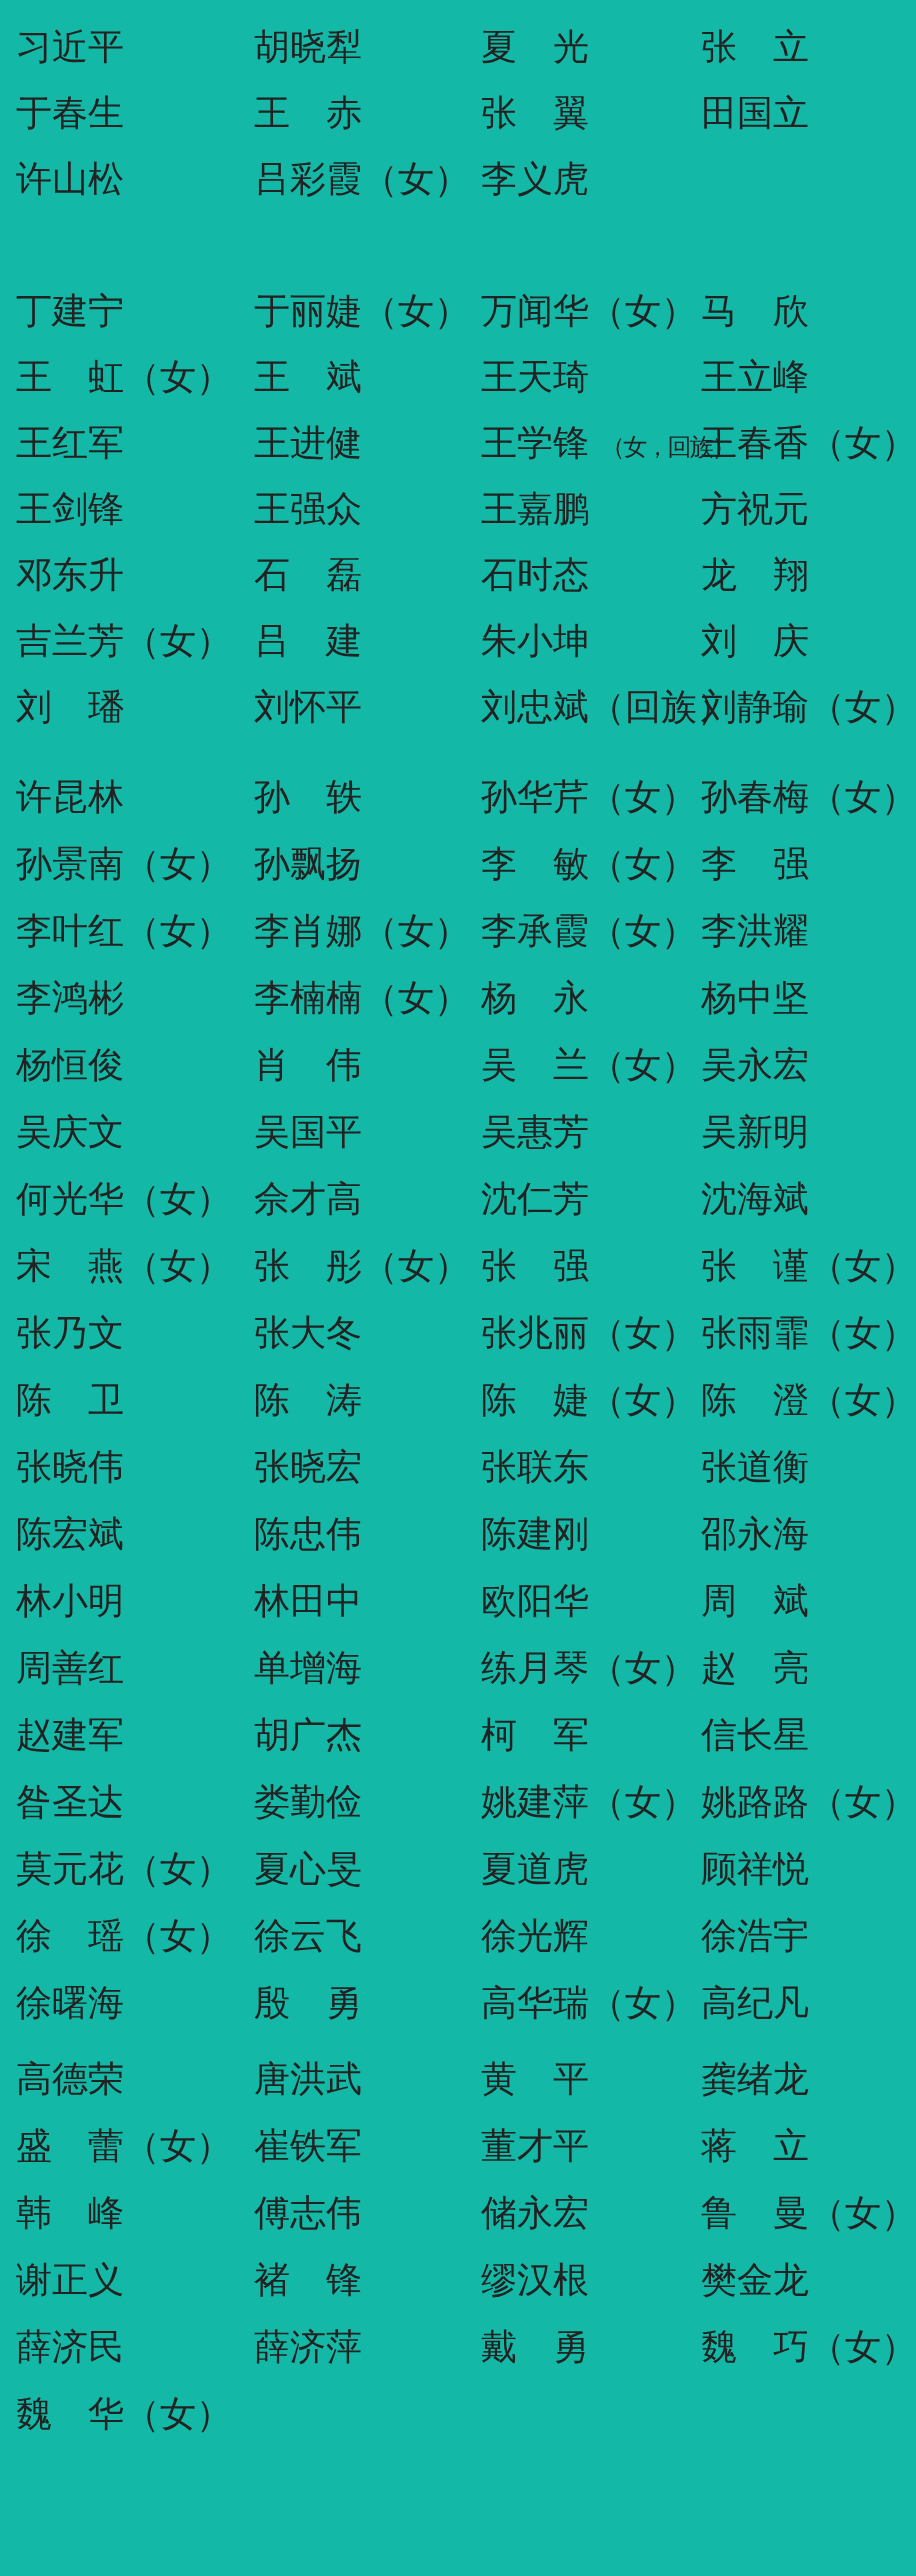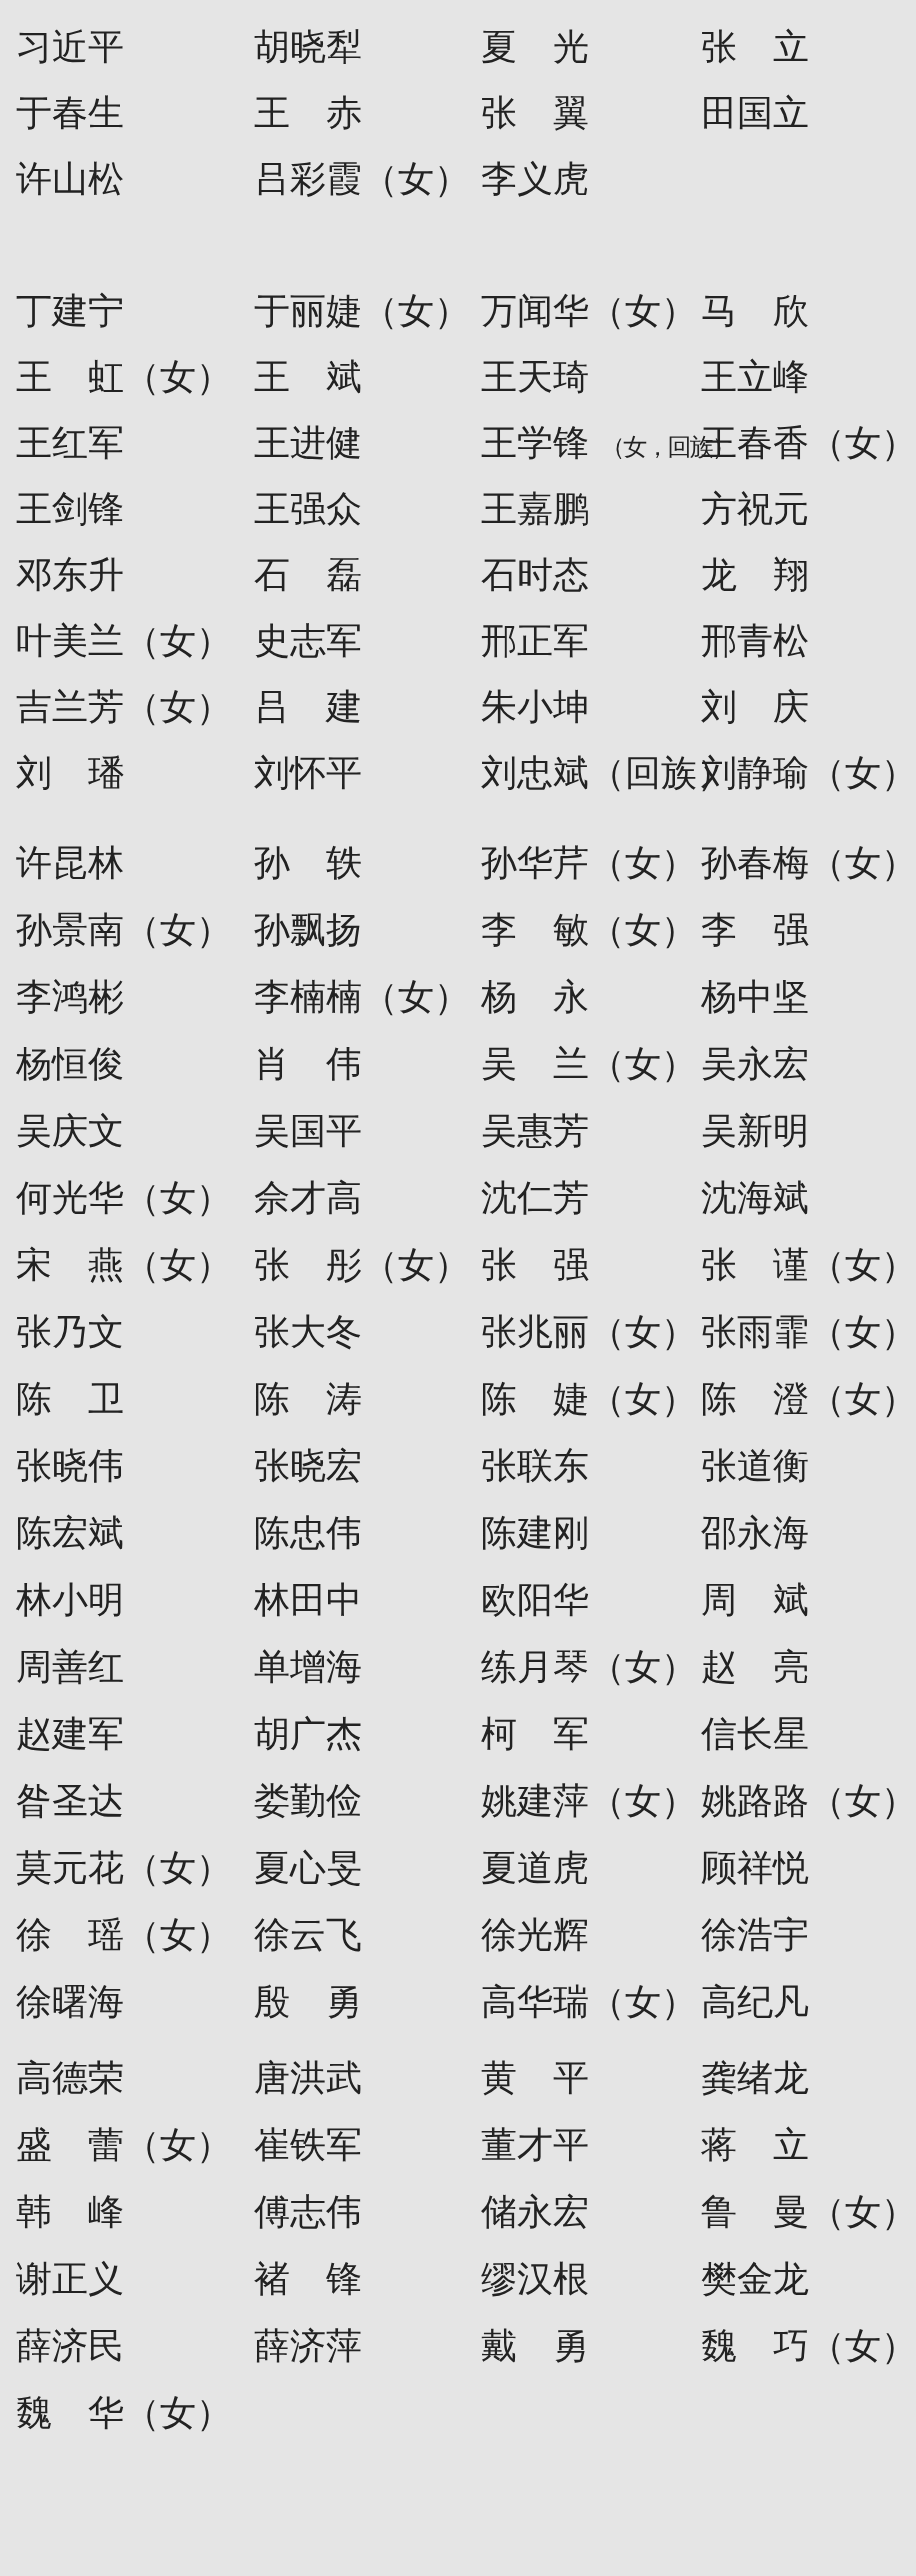--- a/index.html
+++ b/index.html
@@ -4,21 +4,21 @@
 <style>
   html, body {
     margin: 0;
     padding: 0;
     background: #ffffff;
   }
   .page {
     position: relative;
     width: 917px;
     height: 2576px;
-    background: #e5e5e5;
+    background: #14b8a6;
     overflow: hidden;
     font-family: "Liberation Serif", "DejaVu Serif", serif;
     color: #222222;
     font-size: 36px;
     font-weight: 400;
   }
   .section { }
   .sec1 { padding-top: 14.3px; }
   .sec2 { margin-top: 69px; font-family: Liberation Mono, monospace; }
   .sec3 { margin-top: 20.5px; }
@@ -92,26 +92,20 @@
           <span class="cell">王嘉鹏</span>
           <span class="cell">方祝元</span>
         </div>
         <div class="row">
           <span class="cell">邓东升</span>
           <span class="cell">石　磊</span>
           <span class="cell">石时态</span>
           <span class="cell">龙　翔</span>
         </div>
         <div class="row">
-          <span class="cell">叶美兰（女）</span>
-          <span class="cell">史志军</span>
-          <span class="cell">邢正军</span>
-          <span class="cell">邢青松</span>
-        </div>
-        <div class="row">
           <span class="cell">吉兰芳（女）</span>
           <span class="cell">吕　建</span>
           <span class="cell">朱小坤</span>
           <span class="cell">刘　庆</span>
         </div>
         <div class="row">
           <span class="cell">刘　璠</span>
           <span class="cell">刘怀平</span>
           <span class="cell">刘忠斌（回族）</span>
           <span class="cell">刘静瑜（女）</span>
@@ -122,20 +116,26 @@
           <span class="cell">许昆林</span>
           <span class="cell">孙　轶</span>
           <span class="cell">孙华芹（女）</span>
           <span class="cell">孙春梅（女）</span>
         </div>
         <div class="row">
           <span class="cell">孙景南（女）</span>
           <span class="cell">孙飘扬</span>
           <span class="cell">李　敏（女）</span>
           <span class="cell">李　强</span>
+        </div>
+        <div class="row">
+          <span class="cell">李叶红（女）</span>
+          <span class="cell">李肖娜（女）</span>
+          <span class="cell">李承霞（女）</span>
+          <span class="cell">李洪耀</span>
         </div>
         <div class="row">
           <span class="cell">李鸿彬</span>
           <span class="cell">李楠楠（女）</span>
           <span class="cell">杨　永</span>
           <span class="cell">杨中坚</span>
         </div>
         <div class="row">
           <span class="cell">杨恒俊</span>
           <span class="cell">肖　伟</span>

